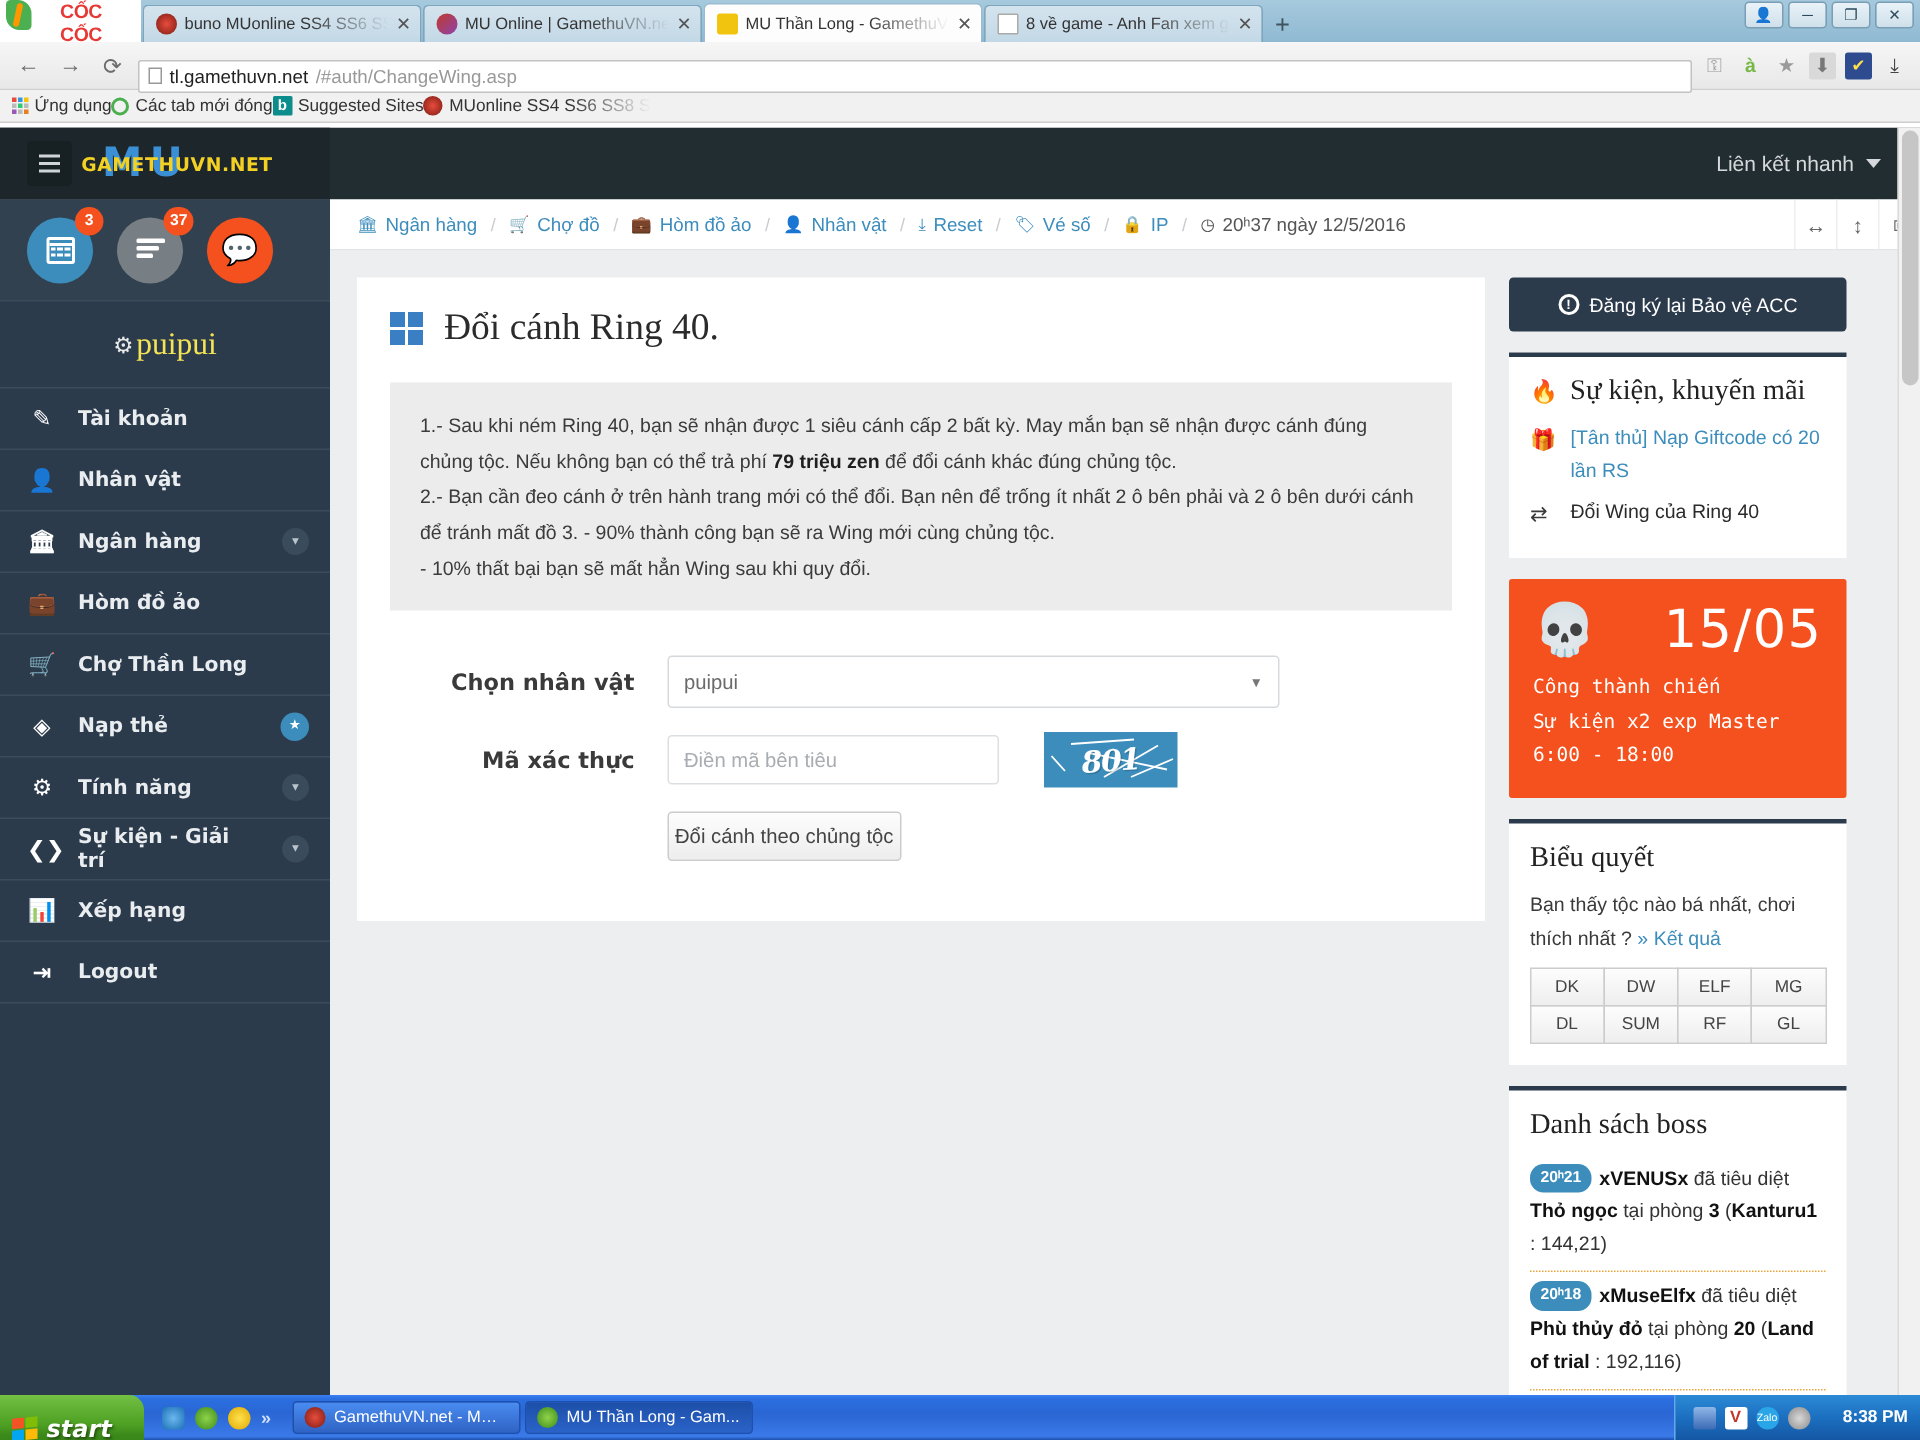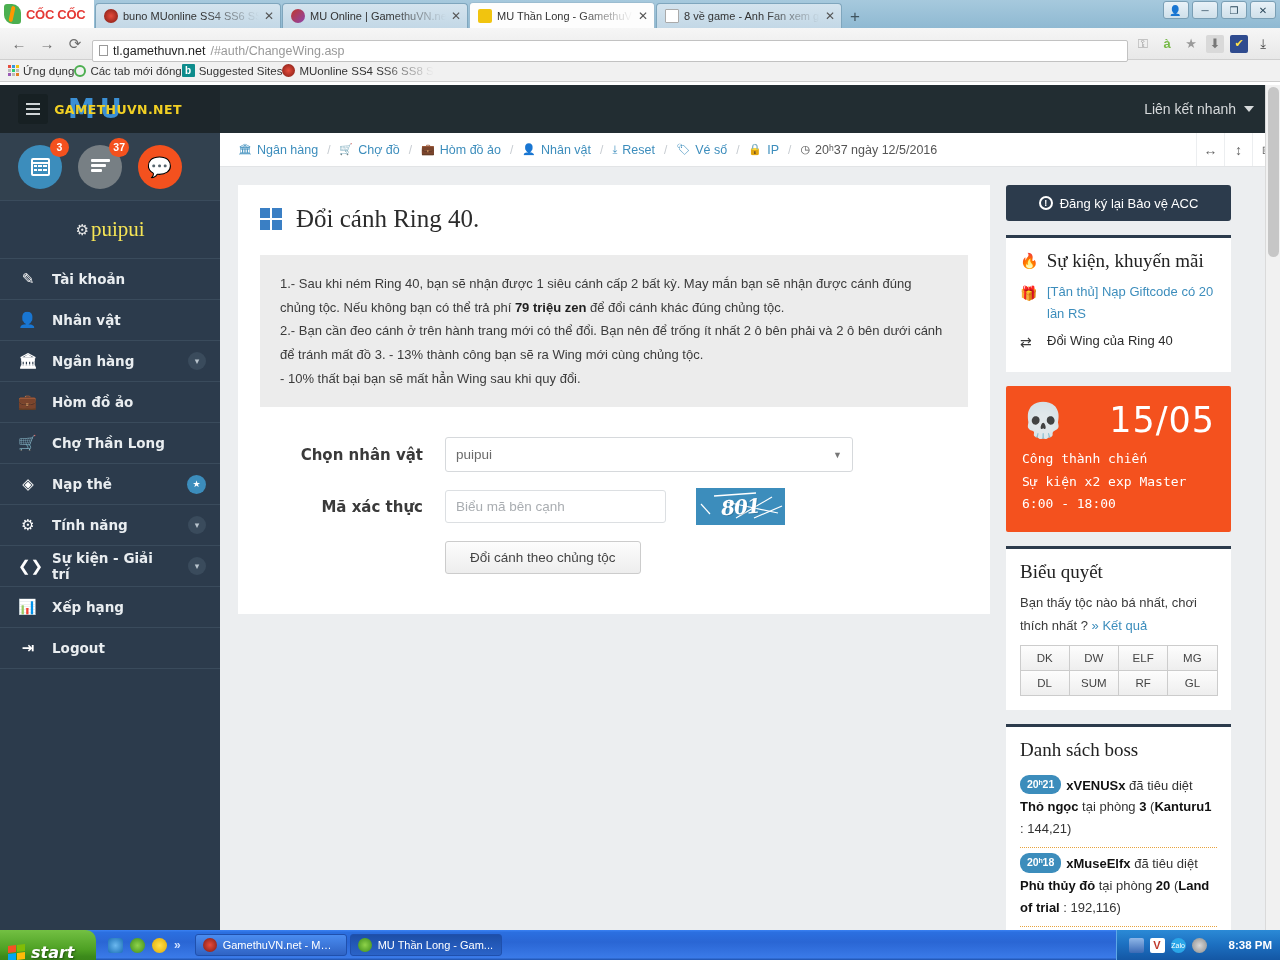--- a/index.html
+++ b/index.html
@@ -12,21 +12,21 @@
   body { position: relative; }
 
   
   .browser { position: absolute; left:0; top:0; width:1280px; height:930px; background:#fff; }
   .tabstrip {
     height: 28px; background: linear-gradient(#a6c9dd, #8fb9d2);
     display: flex; align-items: flex-end; padding-left: 0; position: relative;
   }
   .coccoc-logo {
     width: 94px; height: 28px; background:#fff;
-    display:flex; align-items:center; gap:5px; padding-left:4px;
+    display:flex; align-items:flex-start; gap:19px; padding-left:4px;
     border-top-left-radius:0;
   }
   .cc-leaf {
     width: 17px; height: 20px; background:#4caf50; border-radius: 3px 9px 3px 9px;
     position: relative; flex: 0 0 auto;
   }
   .cc-leaf::after{
     content:""; position:absolute; left:6px; top:2px; width:4px; height:16px;
     background:#ff9800; border-radius:2px; transform: rotate(12deg);
   }
@@ -171,21 +171,21 @@
     display:flex; align-items:center; padding:0 10px; font-size:13.5px; color:#6a6a6a; }
   .fselect .cv { margin-left:auto; font-size:9px; color:#777; }
   .finput { width:221px; height:33px; border:1px solid #dcdfe2; border-radius:3px; background:#fff;
     display:flex; align-items:center; padding:0 10px; font-size:13.5px; color:#a9adb1; }
   .captcha { width:89px; height:37px; margin-left:30px; background:#3c8dbc; position:relative; overflow:hidden;
     display:flex; align-items:center; justify-content:center; }
   .captcha span { color:#fff; font-size:20px; font-weight:bold; font-style:italic;
     font-family:"DejaVu Serif", serif; transform: rotate(-4deg); letter-spacing:-1px;
     text-shadow: 1px 1px 0 rgba(0,0,0,.15); }
   .captcha svg { position:absolute; left:0; top:0; }
-  .fbtn { margin-left:185px; padding:0 24px; height:33px; border:1px solid #ccc; border-radius:3px;
+  .fbtn { margin-left:185px; padding:0 4px; height:33px; border:1px solid #ccc; border-radius:3px;
     background:linear-gradient(#fdfdfd,#ededed); font-size:13.5px; color:#444;
     display:inline-flex; align-items:center; }
 
   
   .right-col { position:absolute; left:786px; top:52px; width:225px; }
   .acc-btn { height:36px; background:#2c3b4c; color:#fff; border-radius:3px; display:flex;
     align-items:center; justify-content:center; gap:7px; font-size:13px; margin-bottom:14px; }
   .excl { width:14px;height:14px;border-radius:50%;border:2px solid #fff;font-size:9px;font-weight:bold;
     display:flex;align-items:center;justify-content:center; }
   .panel { background:#fff; border-top:3px solid #2c3b4c; padding:12px 14px 14px 14px; margin-bottom:14px; }
@@ -489,37 +489,37 @@
             <i></i>
             <i></i>
           </span>
         <h1>Đổi cánh Ring 40.</h1>
       </div>
 
       <div class="notice">
         <div>
           <span>1.- Sau khi ném Ring 40, bạn sẽ nhận được 1 siêu cánh cấp 2 bất kỳ. May mắn bạn sẽ nhận được cánh đúng chủng tộc. Nếu không bạn có thể trả phí </span><b>79 triệu zen</b><span> để đổi cánh khác đúng chủng tộc.</span>
         </div>
-        <div>2.- Bạn cần đeo cánh ở trên hành trang mới có thể đổi. Bạn nên để trống ít nhất 2 ô bên phải và 2 ô bên dưới cánh để tránh mất đồ 3. - 13% thành công bạn sẽ ra Wing mới cùng chủng tộc.</div>
+        <div>2.- Bạn cần đeo cánh ở trên hành trang mới có thể đổi. Bạn nên để trống ít nhất 2 ô bên phải và 2 ô bên dưới cánh để tránh mất đồ 3. - 90% thành công bạn sẽ ra Wing mới cùng chủng tộc.</div>
         <div>- 10% thất bại bạn sẽ mất hẳn Wing sau khi quy đổi.</div>
       </div>
 
       <div class="form-rows">
         <div class="frow">
           <div class="flabel">Chọn nhân vật</div>
           <div class="fselect">
             <span>puipui</span>
             <span class="cv">▼</span>
           </div>
         </div>
 
         <div class="frow">
           <div class="flabel">Mã xác thực</div>
           <div class="finput">
-            <span>Biểu mã bên cạnh</span>
+            <span>Điền mã bên tiêu</span>
           </div>
           <div class="captcha">
             <svg width="89" height="37">
               <line x1="18" y1="8" x2="60" y2="5" stroke="#fff" stroke-width="1.4"></line>
               <line x1="30" y1="14" x2="82" y2="25" stroke="#fff" stroke-width="1.2"></line>
               <line x1="5" y1="16" x2="14" y2="26" stroke="#fff" stroke-width="1.2"></line>
               <line x1="58" y1="30" x2="86" y2="18" stroke="#fff" stroke-width="1.2"></line>
               <line x1="40" y1="30" x2="76" y2="9" stroke="#fff" stroke-width="1.2"></line>
             </svg>
             <span>801</span>

